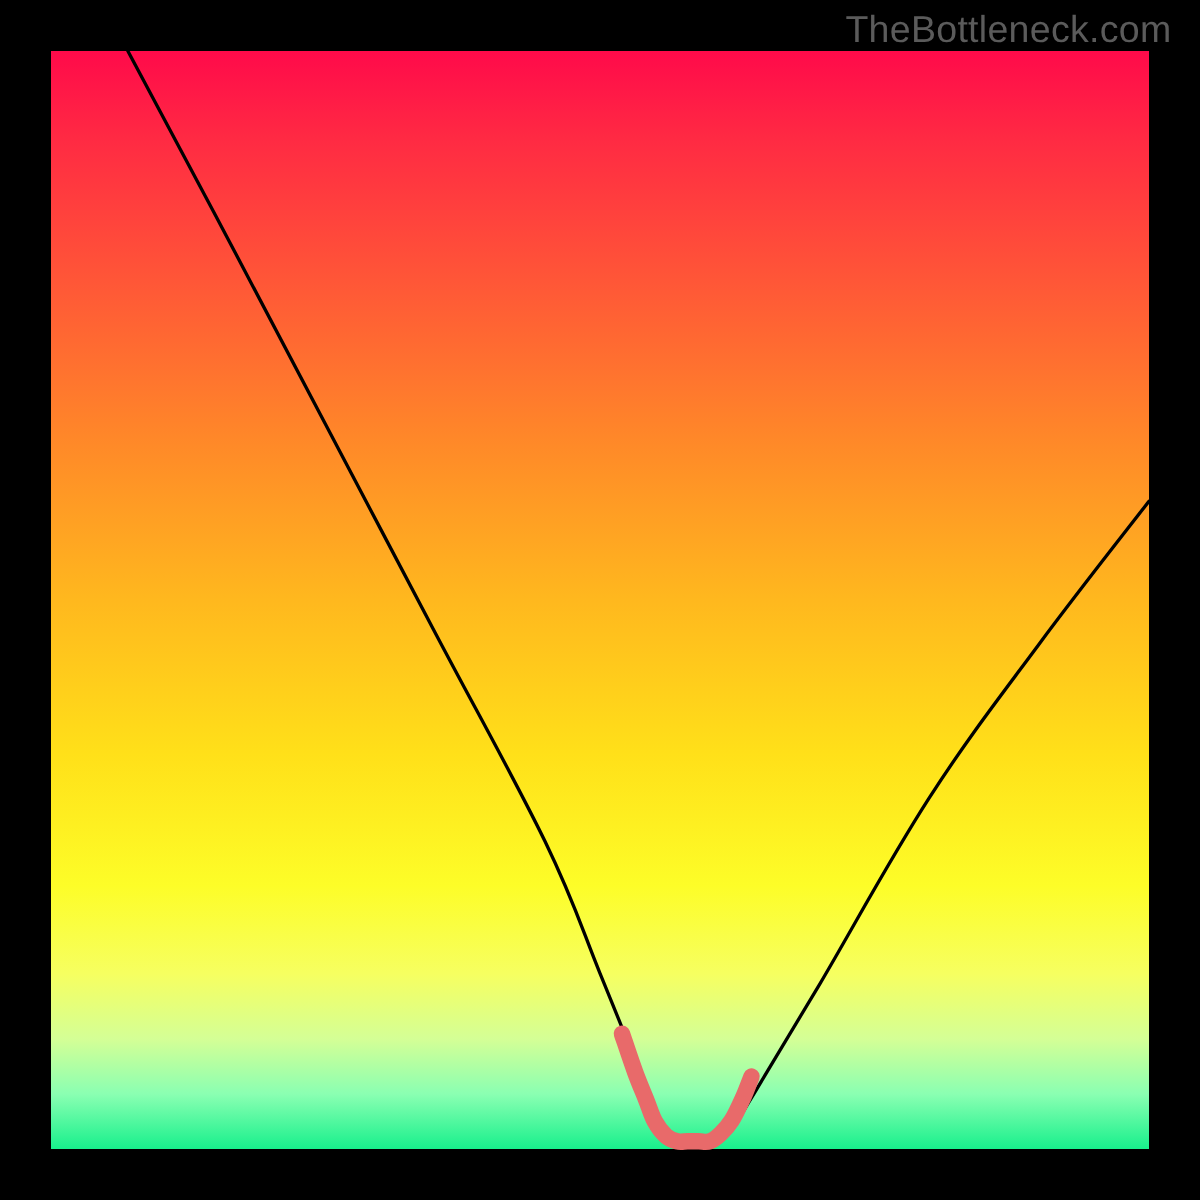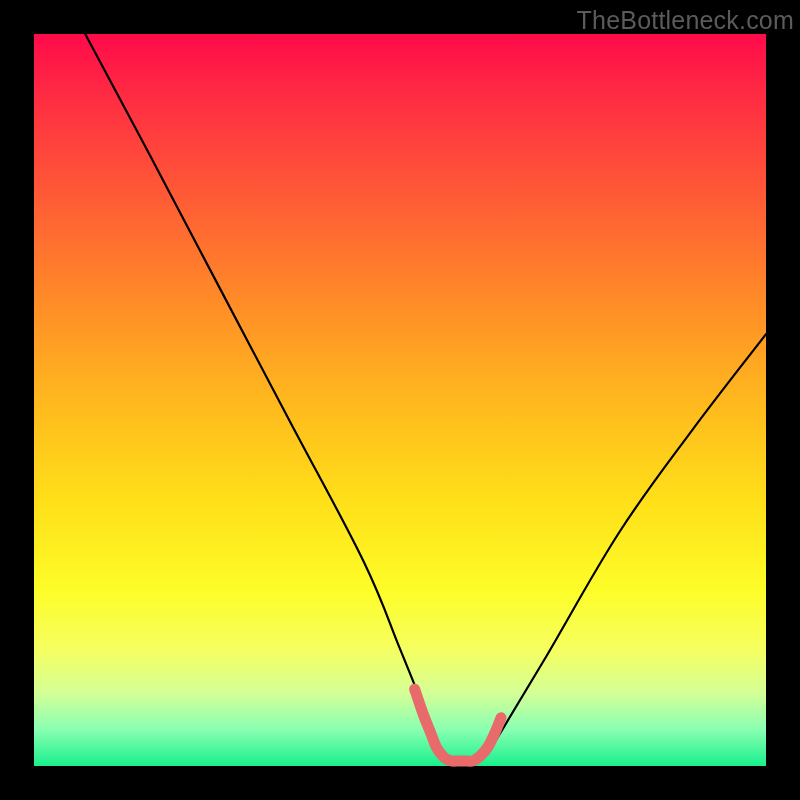--- a/index.html
+++ b/index.html
@@ -34,21 +34,21 @@
       #fdfd28 76%,
       #f6ff60 84%,
       #d4ff96 90%,
       #8affb2 95%,
       #18f08c 100%
     );
   }
   .watermark {
     position: absolute;
     top: 6px;
-    right: 6px;
+    right: 19px;
     color: #5b5b5b;
     font-size: 25px;
     font-weight: 400;
     letter-spacing: 0.2px;
     user-select: none;
   }
   svg.curves {
     position: absolute;
     left: 34px;
     top: 34px;

